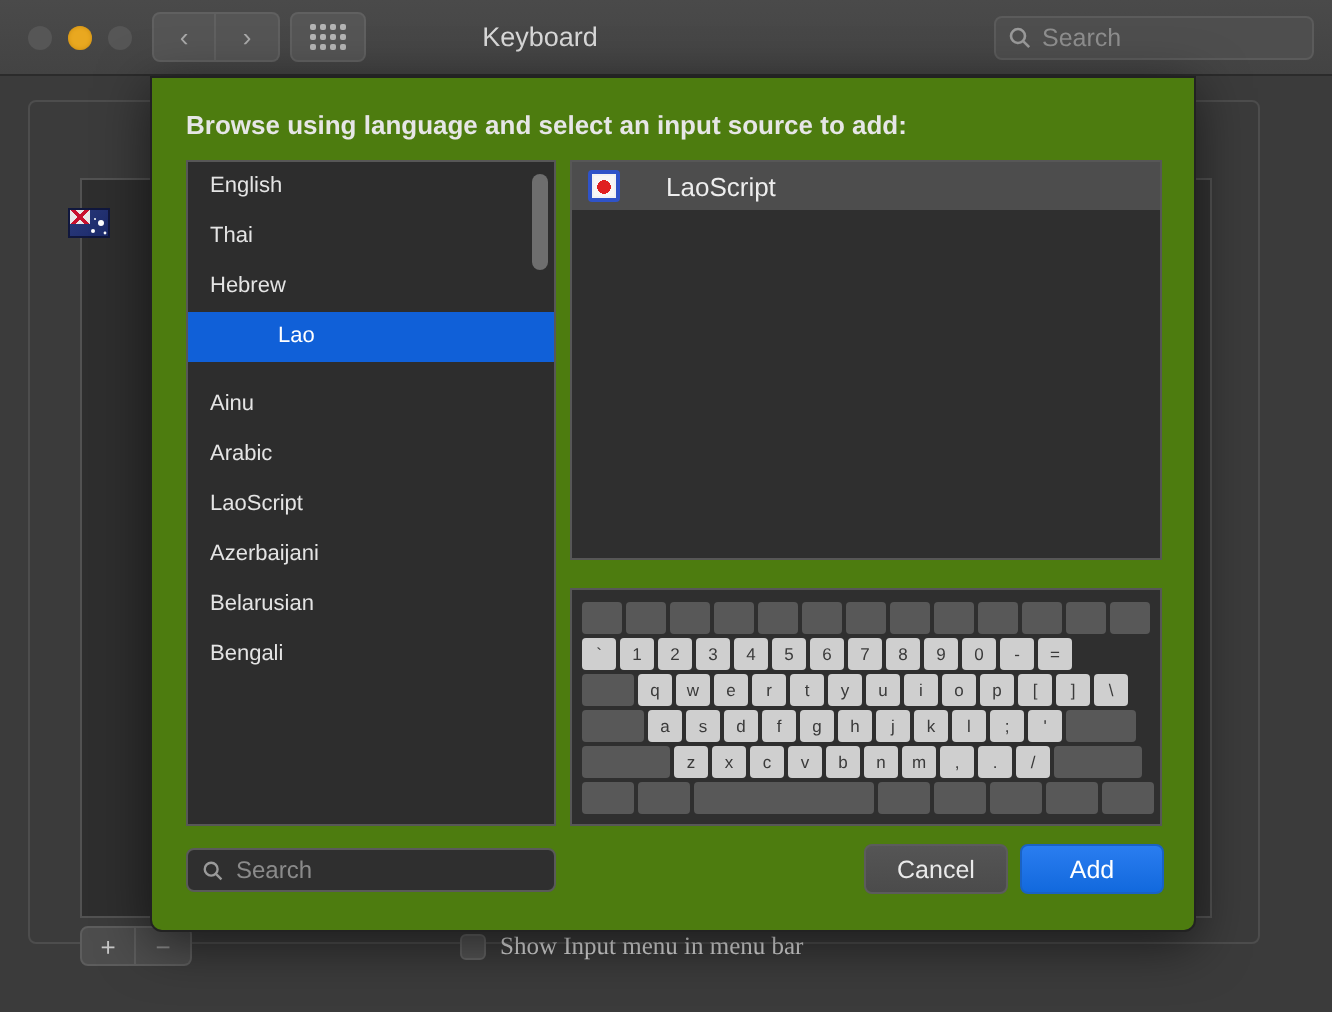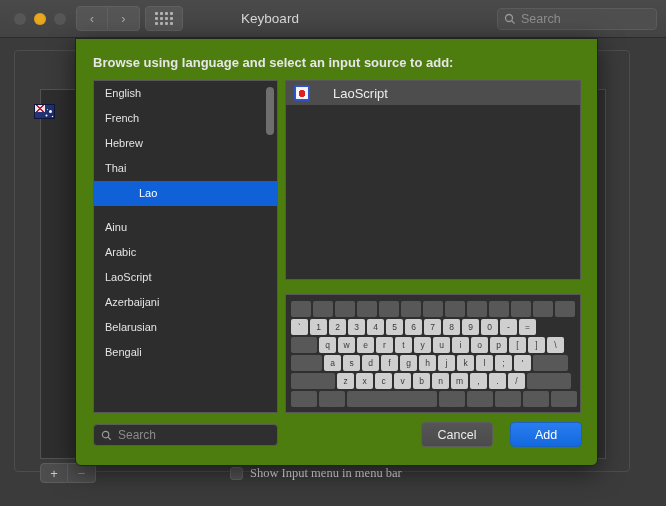--- a/index.html
+++ b/index.html
@@ -165,21 +165,21 @@
   .key.w50 { flex-basis: 90px; }
   .key.fn { flex-basis: 20px; }
 
   .sheet-search {
     position: absolute; left: 17px; top: 385px; width: 185px; height: 22px;
     background: #2f2f2f; border: 1px solid #5a5a5a; border-radius: 4px;
     display: flex; align-items: center; gap: 6px; padding: 0 7px;
   }
   .sheet-search .ph { color: #8b8b8b; font-size: 12px; }
 
-  .sheet-buttons { position: absolute; right: 15px; top: 383px; display: flex; gap: 17px; }
+  .sheet-buttons { position: absolute; right: 15px; top: 383px; display: flex; gap: 6px; }
   .btn {
     height: 25px; min-width: 72px; padding: 0 14px; border-radius: 4px;
     font-size: 12.5px; color: #eaeaea; display: flex; align-items: center; justify-content: center;
     border: 1px solid #5c5c5c; background: linear-gradient(to bottom,#555,#4b4b4b);
   }
   .btn.default { background: linear-gradient(to bottom,#2a7df0,#1269dd); border-color: #1a62c4; color: #fff; }
 
   svg { display: block; }
 </style>
 </head>
@@ -246,23 +246,22 @@
     </div>
   </div>
 
   <div class="sheet">
 
     <div class="sheet-prompt">Browse using language and select an input source to add:</div>
 
     <div class="lang-list">
       <div id="lang-recent">
           <div class="lang-item">English</div>
-          <div class="lang-item">French</div>
+          <div class="lang-item">Thai</div>
           <div class="lang-item">Hebrew</div>
-          <div class="lang-item">Thai</div>
           <div class="lang-item selected">Lao</div>
         </div>
       <div class="lang-sep"></div>
       <div id="lang-all">
           <div class="lang-item">Ainu</div>
           <div class="lang-item">Arabic</div>
           <div class="lang-item">LaoScript</div>
           <div class="lang-item">Azerbaijani</div>
           <div class="lang-item">Belarusian</div>
           <div class="lang-item">Bengali</div>

